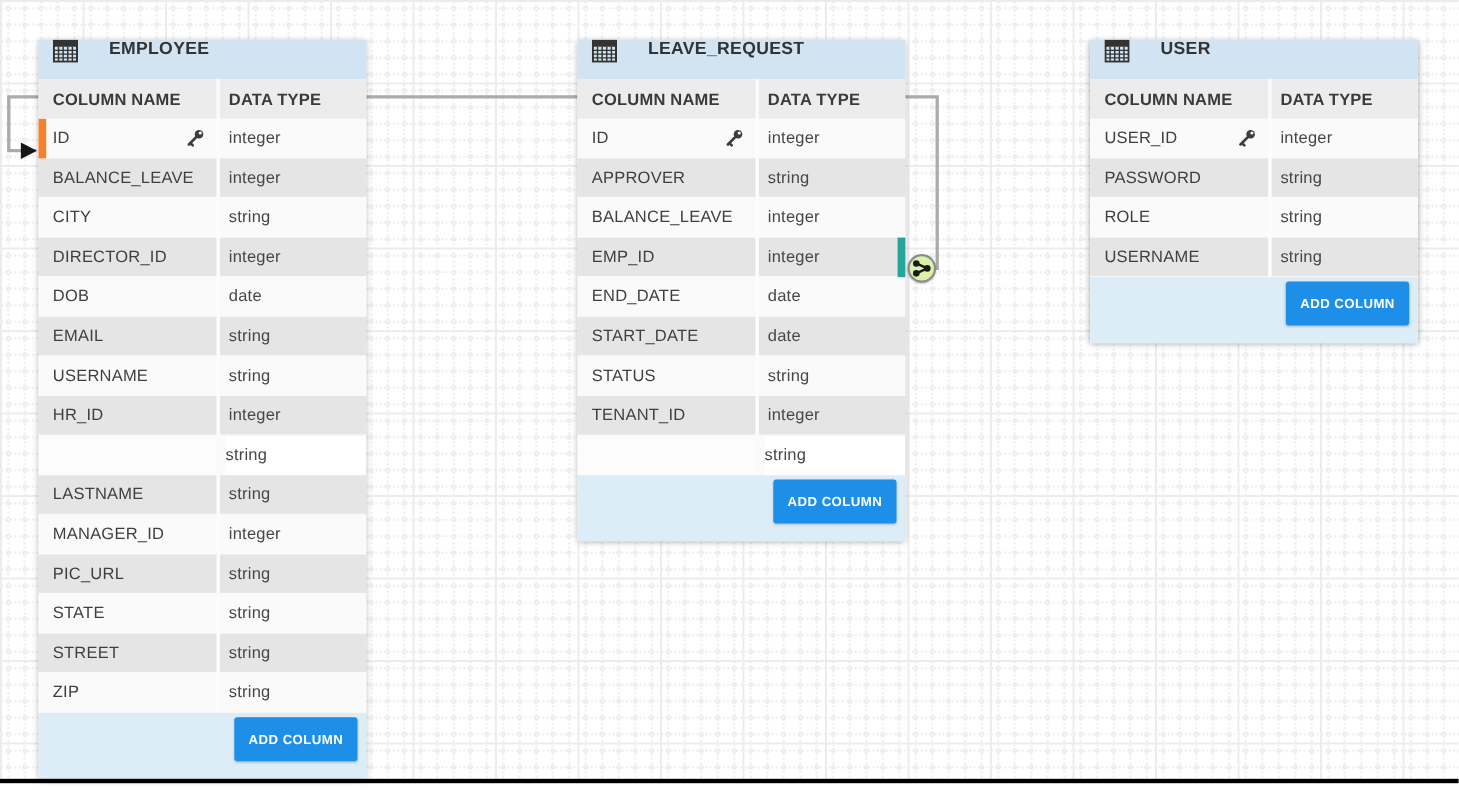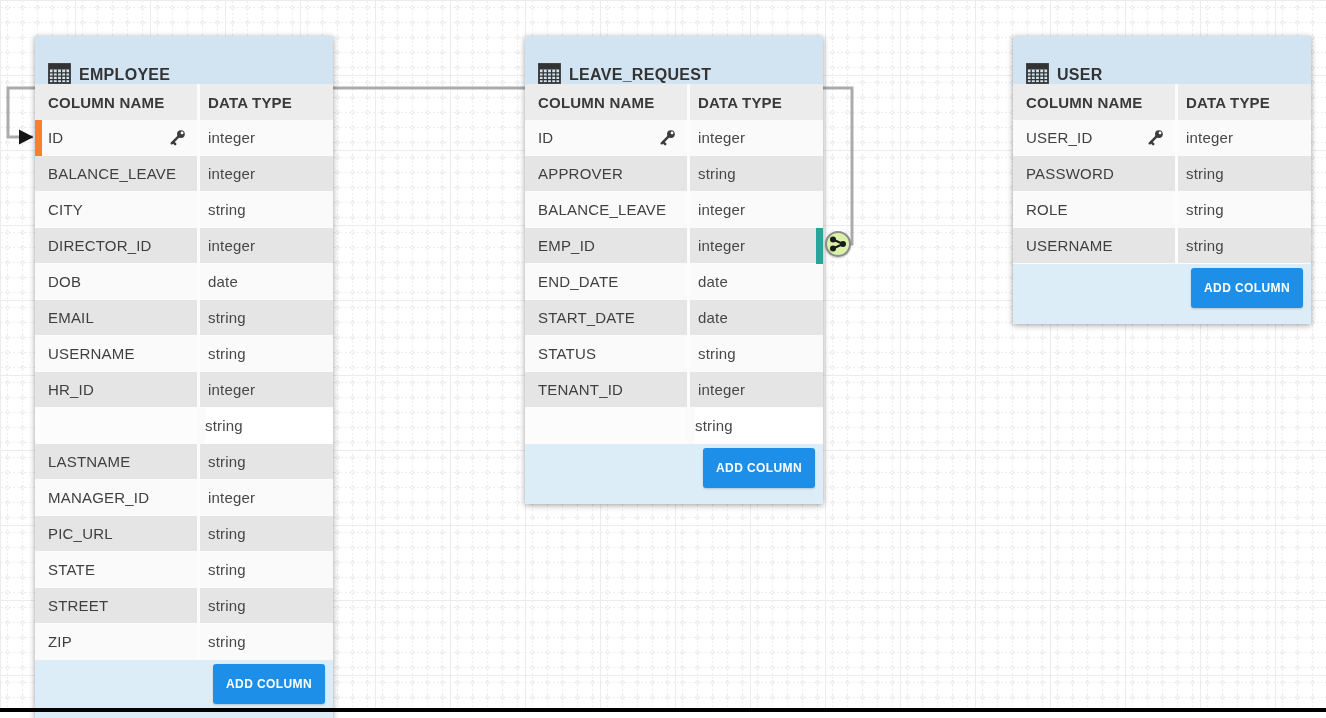--- a/index.html
+++ b/index.html
@@ -33,25 +33,25 @@
     box-shadow:0 1px 2px rgba(0,0,0,.25);
   }
 
   
   .table-card {
     position:absolute; width:298px; background:#fff; z-index:2;
     box-shadow:0 1px 5px rgba(0,0,0,.28), 0 2px 8px rgba(0,0,0,.12);
   }
   #tbl-employee      { left:35px;   top:36px; }
   #tbl-leave-request { left:525px;  top:36px; }
-  #tbl-user          { left:1013px; top:36px; }
+  #tbl-user          { left:991px; top:36px; }
 
   .t-header {
-    height:48px; background:var(--header-blue,#d2e4f1);
-    display:flex; align-items:flex-end; padding-left:13px; gap:8px;
+    height:36px; background:var(--header-blue,#d2e4f1);
+    display:flex; align-items:flex-start; padding-left:13px; gap:28px;
     cursor:move;
   }
   .t-title { font-size:16px; font-weight:bold; color:#333; letter-spacing:.3px; }
   .t-icon  { display:flex; align-items:center; }
 
   .t-colhead {
     height:36px; display:grid; grid-template-columns:162px 3px 133px;
   }
   .t-colhead .hc { background:var(--col-header-gray,#ececec); display:flex; align-items:center;
                    font-size:15px; font-weight:bold; color:#3a3a3a; letter-spacing:.2px; }

